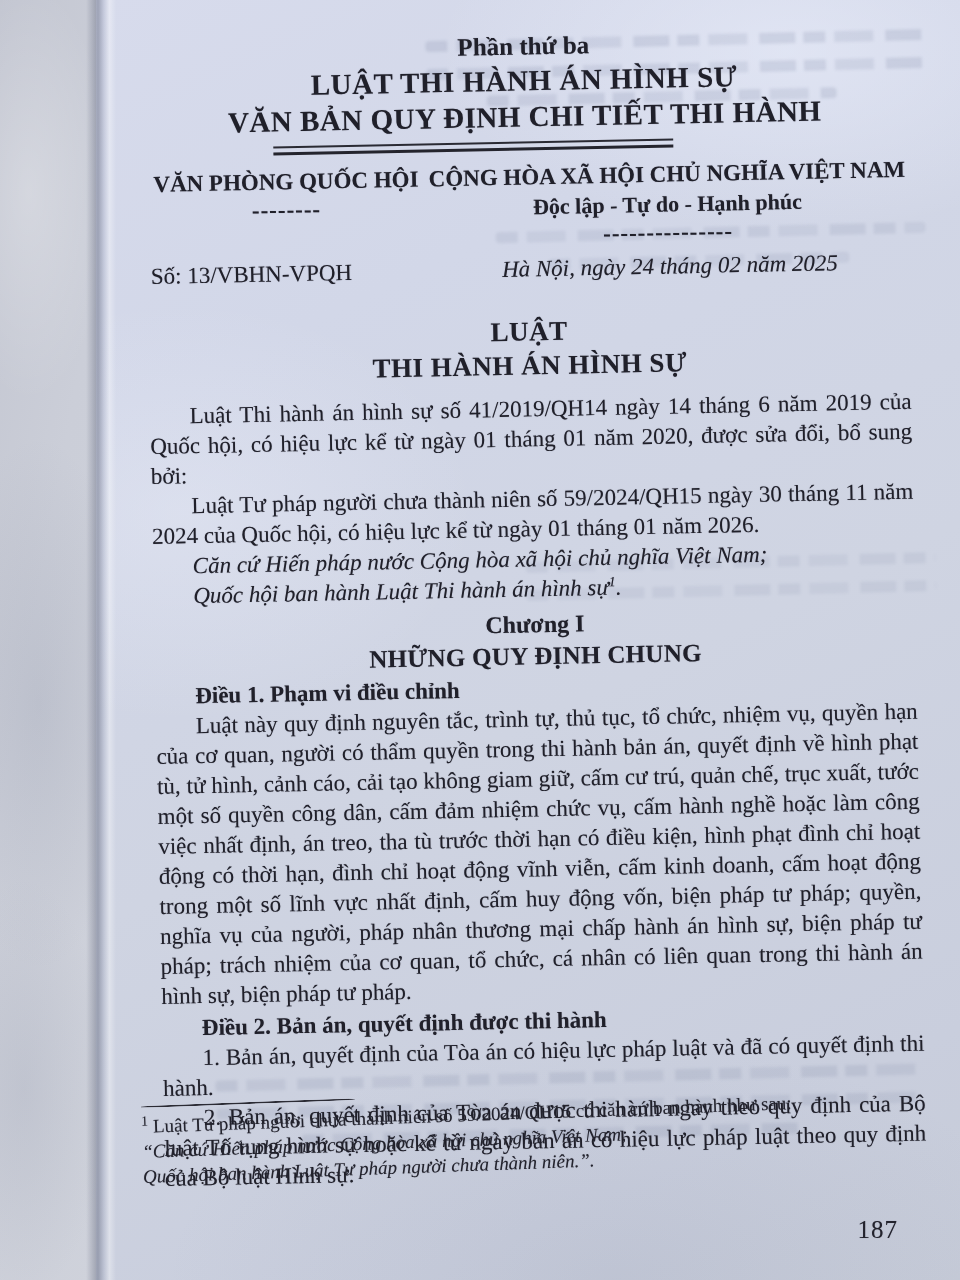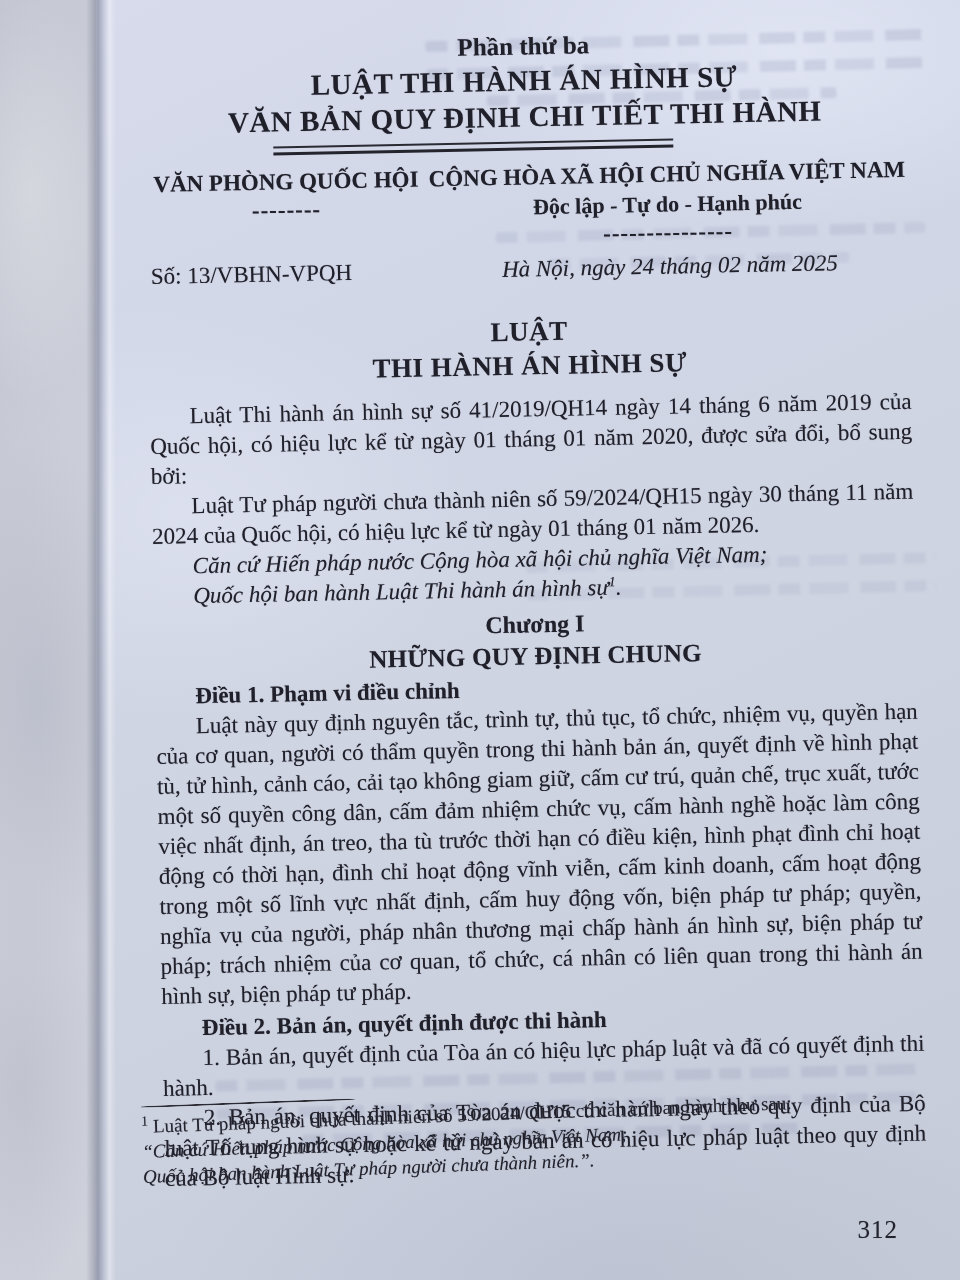--- a/index.html
+++ b/index.html
@@ -172,15 +172,15 @@
 
   </div>
 
   <div class="footnote">
     <div class="footnote-rule"></div>
     <div><sup>1</sup><span> Luật Tư pháp người chưa thành niên số 59/2024/QH15 có căn cứ ban hành như sau:</span></div>
     <div class="ital">“Căn cứ Hiến pháp nước Cộng hòa xã hội chủ nghĩa Việt Nam;</div>
     <div class="ital">Quốc hội ban hành Luật Tư pháp người chưa thành niên.”.</div>
   </div>
 
-  <div class="page-number">312</div>
+  <div class="page-number">187</div>
 
 </div>
 
 </body></html>

